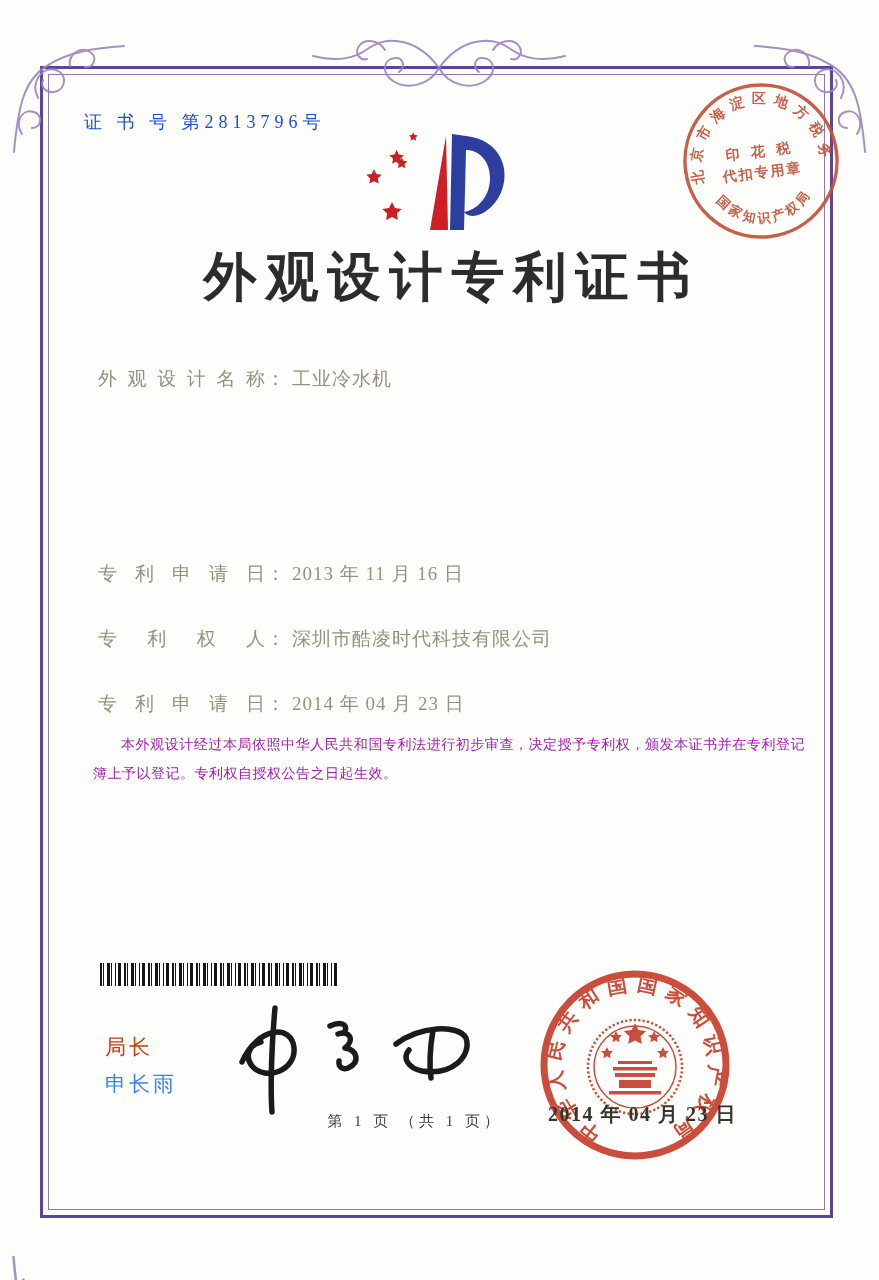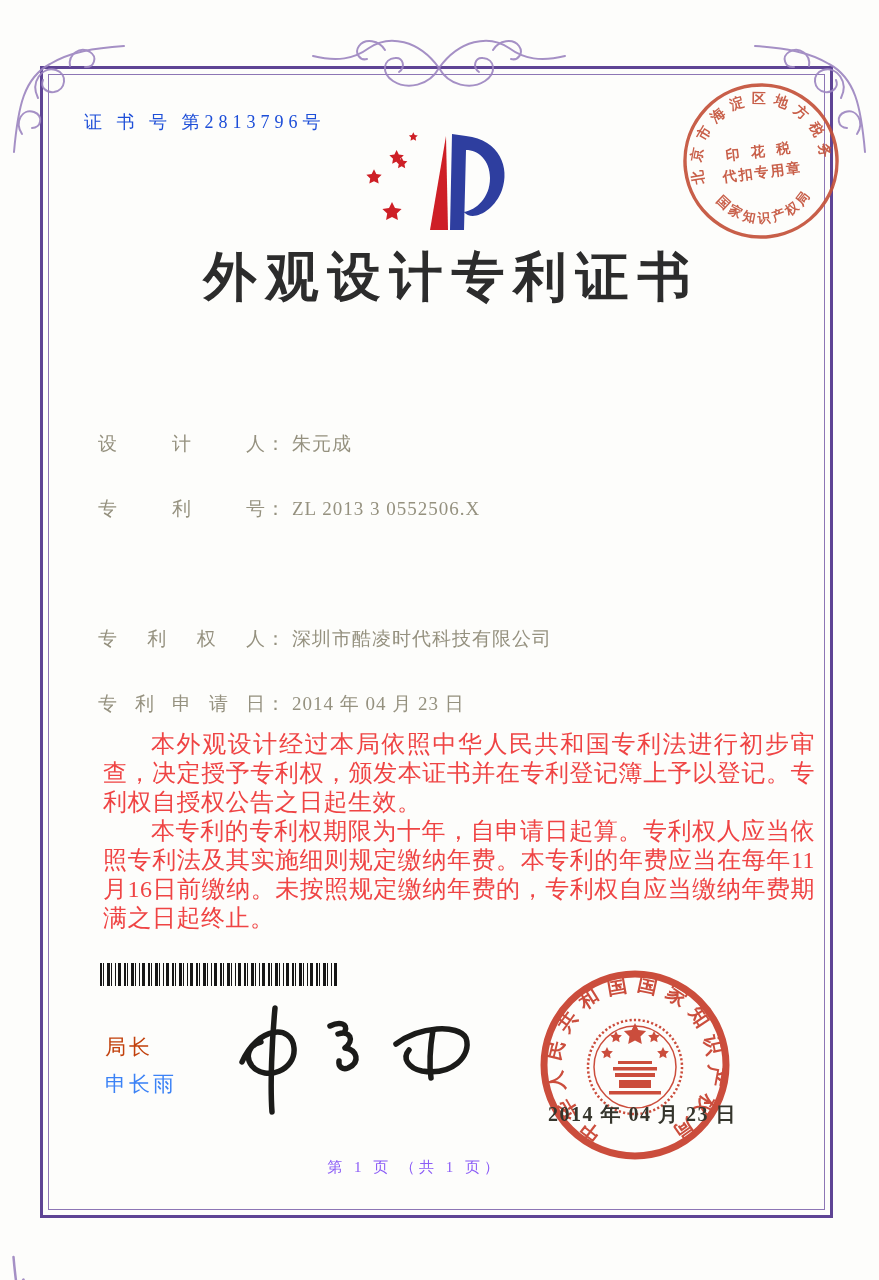--- a/index.html
+++ b/index.html
@@ -41,22 +41,22 @@
     position:absolute;left:98px;
     font-size:19px;color:#95917f;letter-spacing:1px;white-space:nowrap;
   }
   .field .lbl{
     display:inline-block;width:168px;
     text-align:justify;text-align-last:justify;
   }
   .field .colon{margin-right:6px;}
   
   .body-text{
-    position:absolute;left:103px;top:730px;width:712px;
-    font-size:24px;line-height:29px;color:#ef4444;
+    position:absolute;left:93px;top:730px;width:712px;
+    font-size:14px;line-height:29px;color:#a21caf;
     text-align:justify;letter-spacing:.5px;
   }
   .body-text p{margin:0;text-indent:2em;}
   
   .barcode{
     position:absolute;left:100px;top:963px;width:240px;height:23px;
     background:repeating-linear-gradient(90deg,
       #161616 0 2px,#fdfdfb 2px 3px,#161616 3px 4px,#fdfdfb 4px 7px,
       #161616 7px 10px,#fdfdfb 10px 11px,#161616 11px 12px,#fdfdfb 12px 15px,
       #161616 15px 16px,#fdfdfb 16px 18px,#161616 18px 21px,#fdfdfb 21px 24px);
@@ -68,22 +68,22 @@
   .sig-hand path{fill:none;stroke:#1b1b19;stroke-width:5.5;stroke-linecap:round;stroke-linejoin:round;}
   
   .seal-main{position:absolute;left:535px;top:965px;opacity:.93;}
   .seal-date{
     position:absolute;left:548px;top:1101px;
     font-size:20px;letter-spacing:1.5px;color:#35352c;font-weight:bold;white-space:nowrap;
   }
   .tax-stamp{position:absolute;left:676px;top:76px;transform:rotate(-7deg);opacity:.92;}
   
   .footer{
-    position:absolute;left:85px;top:1158px;width:660px;text-align:center;
-    font-size:15px;letter-spacing:4px;color:#8b5cf6;
+    position:absolute;left:85px;top:1112px;width:660px;text-align:center;
+    font-size:15px;letter-spacing:4px;color:#404040;
   }
 </style>
 </head>
 <body>
 
 <div class="page">
 
   <div class="frame-outer"></div>
   <div class="frame-inner"></div>
 
@@ -142,36 +142,35 @@
       <path d="M20,48 l2.6,5.3 5.9,.8 -4.3,4.1 1,5.8 -5.2,-2.7 -5.2,2.7 1,-5.8 -4.3,-4.1 5.9,-.8 Z" transform="translate(-4,0) scale(0.9)"></path>
       <path d="M30,72 l3,6 6.6,.9 -4.8,4.6 1.1,6.5 -5.9,-3.1 -5.9,3.1 1.1,-6.5 -4.8,-4.6 6.6,-.9 Z" transform="translate(2,4)"></path>
       <path d="M47,44 l2.2,4.5 5,.7 -3.6,3.5 .9,5 -4.5,-2.4 -4.5,2.4 .9,-5 -3.6,-3.5 5,-.7 Z" transform="translate(4,-4) scale(0.8)"></path>
     </g>
     <polygon fill="#ce1f26" points="86,10 70,104 88,104"></polygon>
     <path fill="#2e3e9f" d="M90,104 L92,8 L106,10 C140,14 150,42 142,64 C134,86 112,96 104,86 C116,84 130,72 130,52 C130,34 118,24 106,24 L104,104 Z"></path>
   </svg>
 
   <div class="title">外观设计专利证书</div>
 
-  <div class="field" style="top:431px;">
-    <span class="lbl">设　计　人</span><span class="colon">：</span><span>朱元成</span>
-  </div>
-  <div class="field" style="top:496px;">
-    <span class="lbl">专　利　号</span><span class="colon">：</span><span>ZL 2013 3 0552506.X</span>
+  <div class="field" style="top:366px;">
+    <span class="lbl">外观设计名称</span><span class="colon">：</span><span>工业冷水机</span>
+  </div>
+  <div class="field" style="top:561px;">
+    <span class="lbl">专利申请日</span><span class="colon">：</span><span>2013 年 11 月 16 日</span>
   </div>
   <div class="field" style="top:626px;">
     <span class="lbl">专 利 权 人</span><span class="colon">：</span><span>深圳市酷凌时代科技有限公司</span>
   </div>
   <div class="field" style="top:691px;">
     <span class="lbl">专利申请日</span><span class="colon">：</span><span>2014 年 04 月 23 日</span>
   </div>
 
   <div class="body-text">
     <p>本外观设计经过本局依照中华人民共和国专利法进行初步审查，决定授予专利权，颁发本证书并在专利登记簿上予以登记。专利权自授权公告之日起生效。</p>
-    <p>本专利的专利权期限为十年，自申请日起算。专利权人应当依照专利法及其实施细则规定缴纳年费。本专利的年费应当在每年11月16日前缴纳。未按照规定缴纳年费的，专利权自应当缴纳年费期满之日起终止。</p>
   </div>
 
   <div class="barcode"></div>
 
   <div class="sig-title">局长</div>
   <div class="sig-name">申长雨</div>
   <svg class="sig-hand" width="280" height="118" viewBox="0 0 280 118">
     <g>
       <path d="M42,62 C58,26 92,24 94,48 C96,70 66,82 52,66 C44,56 50,44 61,42"></path>
       <path d="M75,8 C72,40 70,85 72,112"></path>

